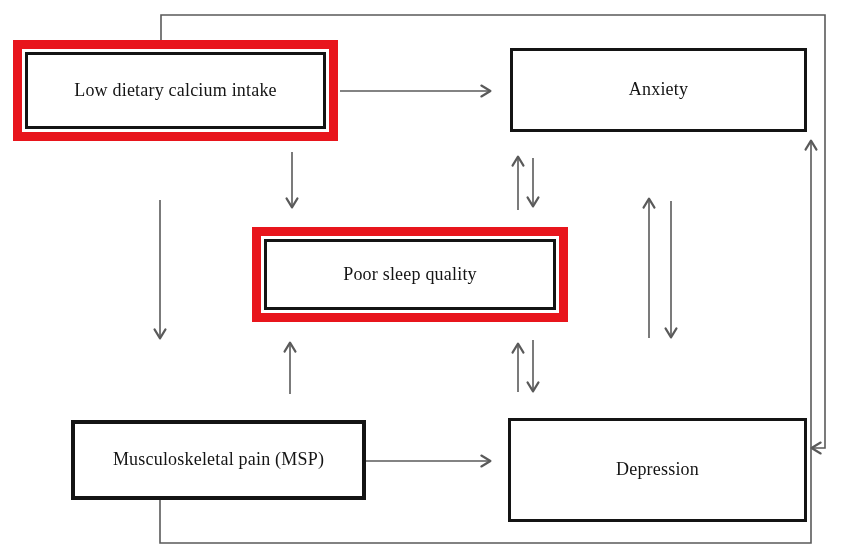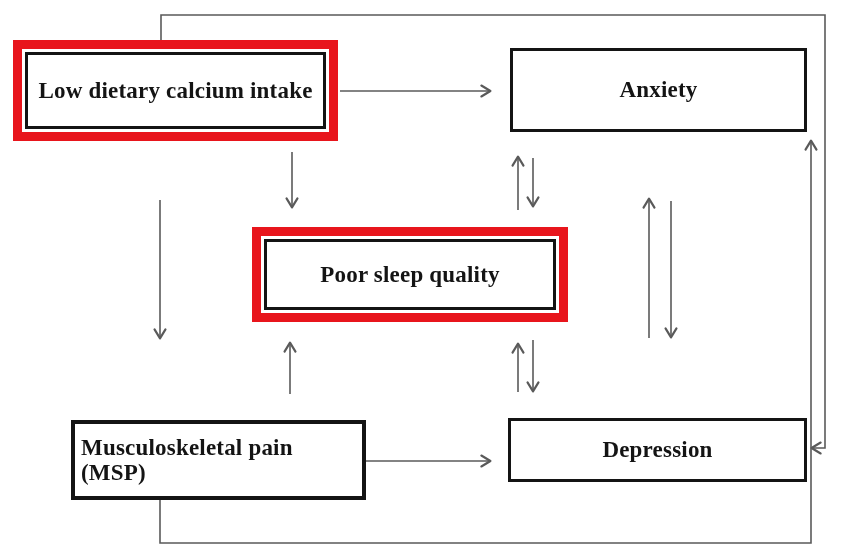--- a/index.html
+++ b/index.html
@@ -11,28 +11,28 @@
   #edges { position:absolute; left:0; top:0; width:851px; height:560px; }
   .node { position:absolute; box-sizing:border-box; background:#fff; }
   .plain { border:3px solid var(--ink); display:flex; align-items:center; justify-content:center; }
   .thick { border:4px solid var(--ink); }
   .redwrap { border:9px solid var(--red); padding:3px; display:flex; }
   .redwrap .inner {
     flex:1; border:3px solid var(--ink); background:#fff;
     display:flex; align-items:center; justify-content:center;
   }
   .label {
-    font-weight:bold; font-size:23px; color:var(--ink); 
+    font-weight:normal; font-size:18px; color:var(--ink); text-align:center;
     letter-spacing:0.2px; line-height:1.1; padding:0 6px;
   }
   #node-low-calcium  { left:13px;  top:40px;  width:325px; height:101px; }
   #node-anxiety      { left:510px; top:48px;  width:297px; height:84px;  }
   #node-poor-sleep   { left:252px; top:227px; width:316px; height:95px;  }
   #node-msp          { left:27px;  top:420px; width:295px; height:80px;margin-left:44px;  }
-  #node-depression   { left:508px; top:418px; width:299px; height:64px;  }
+  #node-depression   { left:508px; top:418px; width:299px; height:104px;  }
 </style>
 </head>
 <body>
 
 <div class="canvas">
 
   <svg id="edges" viewBox="0 0 851 560" xmlns="http://www.w3.org/2000/svg">
     <defs>
       <marker id="arrowhead" viewBox="0 0 10 10" refX="7.5" refY="5" markerWidth="9" markerHeight="9" orient="auto-start-reverse">
         <path d="M 1.5 1.2 L 7.8 5 L 1.5 8.8" fill="none" stroke="#5a5a5a" stroke-width="1.5" stroke-linecap="round" stroke-linejoin="round"></path>

